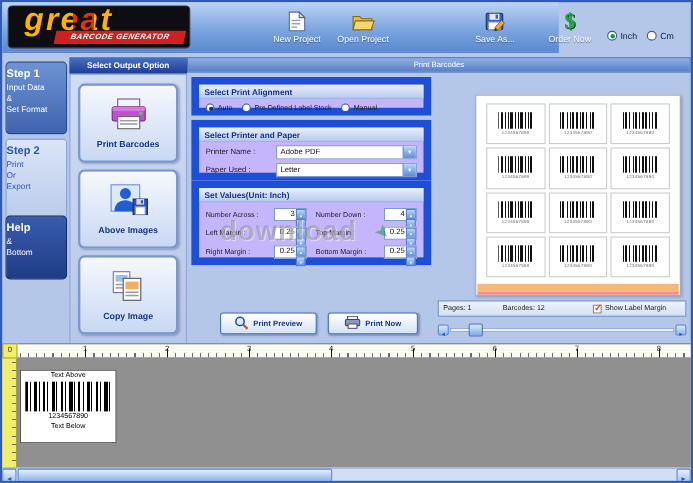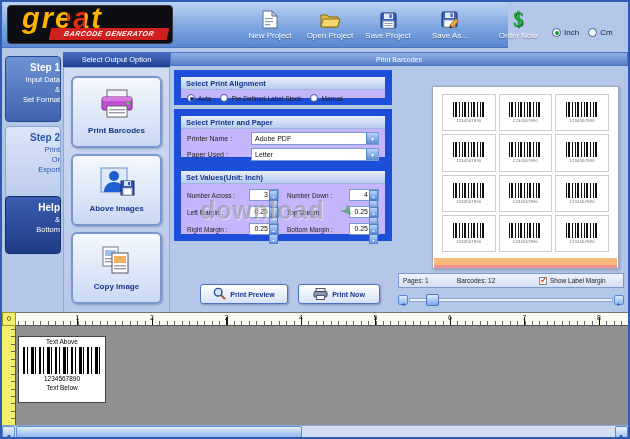--- a/index.html
+++ b/index.html
@@ -19,29 +19,29 @@
   .tb-icon{height:20px;display:flex;align-items:flex-end;justify-content:center}
   .tb-label{font-size:8px;color:#fff;white-space:nowrap;text-shadow:0 1px 1px rgba(10,30,80,.5)}
   .dollar{font-weight:bold;font-size:20px;line-height:20px;color:#1faa3c;text-shadow:1px 1px 0 #0a5a1a;font-family:"Liberation Serif",serif}
   #units{left:550px;top:26px;display:flex;gap:9px;align-items:center}
   .unit{display:flex;align-items:center;gap:3px;font-size:8px;color:#0c1c3c;cursor:pointer}
   .radio{width:9px;height:9px;border-radius:50%;background:#fff;border:1px solid #3c5a8c;display:inline-block;position:relative}
   .radio.sel-green::after{content:"";position:absolute;left:1.5px;top:1.5px;width:4px;height:4px;border-radius:50%;background:#0c9a2c}
   .radio.sel-blue::after{content:"";position:absolute;left:1.5px;top:1.5px;width:4px;height:4px;border-radius:50%;background:#14348c}
 
   
-  .step{left:3px;width:56px;border-radius:4px;text-align:right;padding-top:5px;cursor:pointer}
+  .step{left:3px;width:56px;border-radius:4px;text-align:left;padding-top:5px;cursor:pointer}
   .step .title{font-weight:bold;font-size:10px;display:block;margin-bottom:2px}
   .step .line{font-size:7.5px;line-height:10px;display:block}
   #step1{top:54px;height:66px;background:linear-gradient(180deg,#6d93d4,#3f63ae);border:1px solid #2a4a90;color:#fff}
   #step2{top:124px;height:86px;background:linear-gradient(180deg,#dbe5f7,#b4c7ea);border:1px solid #8aa4d4;color:#2a55b0}
   #help-block{top:194px;height:58px;background:linear-gradient(180deg,#3a5cae,#1e3c86);border:1px solid #152c66;color:#fff}
 
   
-  #out-header{left:61px;top:50px;width:107px;height:15px;background:linear-gradient(180deg,#4a70c4,#1d3e92);color:#fff;font-size:7.5px;font-weight:normal;text-align:center;line-height:15px}
+  #out-header{left:61px;top:50px;width:107px;height:15px;background:linear-gradient(180deg,#4a70c4,#1d3e92);color:#fff;font-size:7.5px;font-weight:bold;text-align:center;line-height:15px}
   #out-panel{left:61px;top:65px;width:107px;height:247px;background:linear-gradient(180deg,#d0dcf3,#b6c7e9);border:1px solid #8fa8d8}
   .out-btn{left:69px;width:91px;height:72px;border:2px solid #7a96cc;border-radius:6px;background:linear-gradient(180deg,#f5f9fe,#c9d8f2);
     display:flex;flex-direction:column;align-items:center;justify-content:center;gap:3px;cursor:pointer;box-shadow:1px 1px 2px rgba(20,40,90,.3)}
   .out-btn .lbl{font-size:8px;font-weight:bold;color:#16368e}
   #btn-print-barcodes{top:74px}#btn-save-images{top:152px}#btn-copy-image{top:230px}
 
   
   #main-title{left:168px;top:50px;width:458px;height:14px;background:linear-gradient(180deg,#8fb0e4,#577fc8);border:1px solid #4a74c0;
     color:#fff;font-size:7px;text-align:center;line-height:13px}
   .group{background:#c4b5fd;border:7px solid #1d4ed8}
@@ -144,33 +144,20 @@
     <div class="tb-item" style="left:300px;width:56px">
       <span class="tb-icon">
         <svg width="21" height="17" viewBox="0 0 21 17">
             <path d="M1 3h6l2 2h9v10H1z" fill="#e8b93e" stroke="#8a6a10"></path>
             <path d="M3 7h17l-2.5 8H1z" fill="#f7d670" stroke="#8a6a10"></path>
           </svg>
       </span>
       <span class="tb-label">Open Project</span>
     </div>
 
-    <div class="tb-item" style="left:358px;width:56px">
-      <span class="tb-icon">
-        <svg width="17" height="17" viewBox="0 0 17 17">
-            <rect x="1" y="1" width="15" height="15" rx="1.5" fill="#3a5ec2" stroke="#1b3070"></rect>
-            <rect x="4" y="1.5" width="9" height="5.5" fill="#e4ecf8"></rect>
-            <rect x="9.5" y="2.2" width="2.2" height="3.8" fill="#3a5ec2"></rect>
-            <rect x="3" y="9" width="11" height="7" fill="#fff" stroke="#8899aa"></rect>
-            <rect x="4.5" y="11" width="8" height="1" fill="#8899aa"></rect>
-            <rect x="4.5" y="13" width="8" height="1" fill="#8899aa"></rect>
-          </svg>
-      </span>
-      <span class="tb-label">Save Project</span>
-    </div>
 
     <div class="tb-item" style="left:422px;width:52px">
       <span class="tb-icon">
         <svg width="19" height="18" viewBox="0 0 19 18">
             <rect x="1" y="1" width="15" height="15" rx="1.5" fill="#3a5ec2" stroke="#1b3070"></rect>
             <rect x="4" y="1.5" width="9" height="5.5" fill="#e4ecf8"></rect>
             <rect x="9.5" y="2.2" width="2.2" height="3.8" fill="#3a5ec2"></rect>
             <rect x="3" y="9" width="11" height="7" fill="#fff" stroke="#8899aa"></rect>
             <polygon points="9,14 15,7.5 17.5,10 11.5,16.5" fill="#f2a83a" stroke="#8a5a10" stroke-width="0.8"></polygon>
             <polygon points="9,14 11.5,16.5 8.2,17.4" fill="#503010"></polygon>

